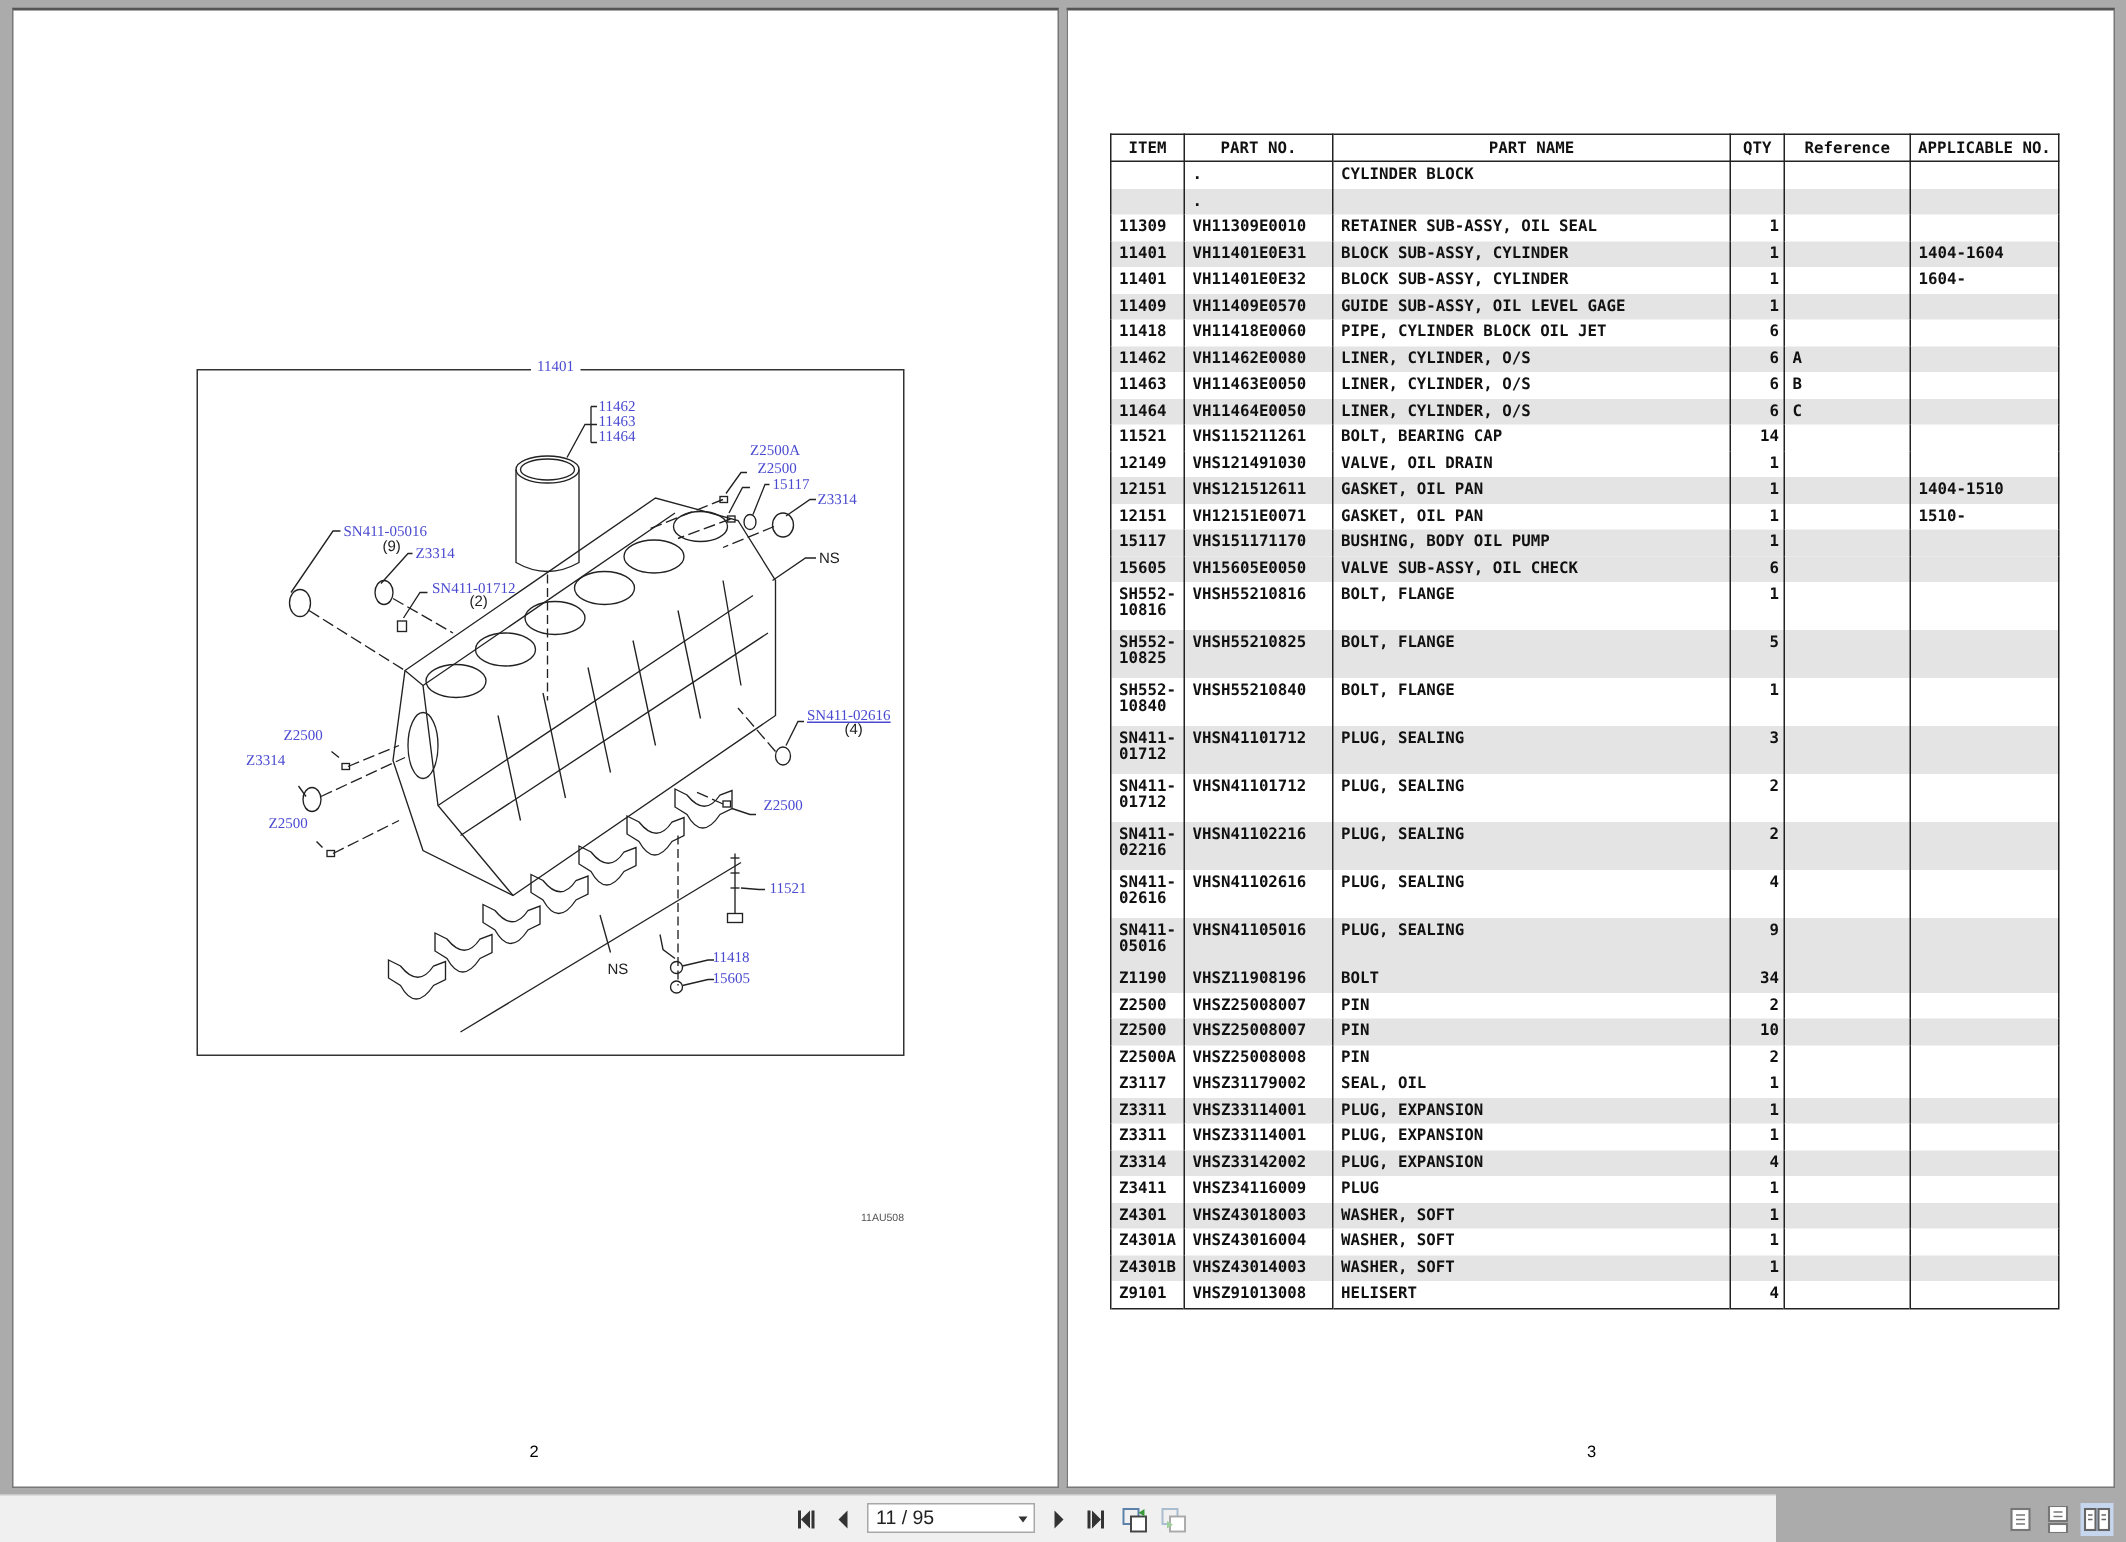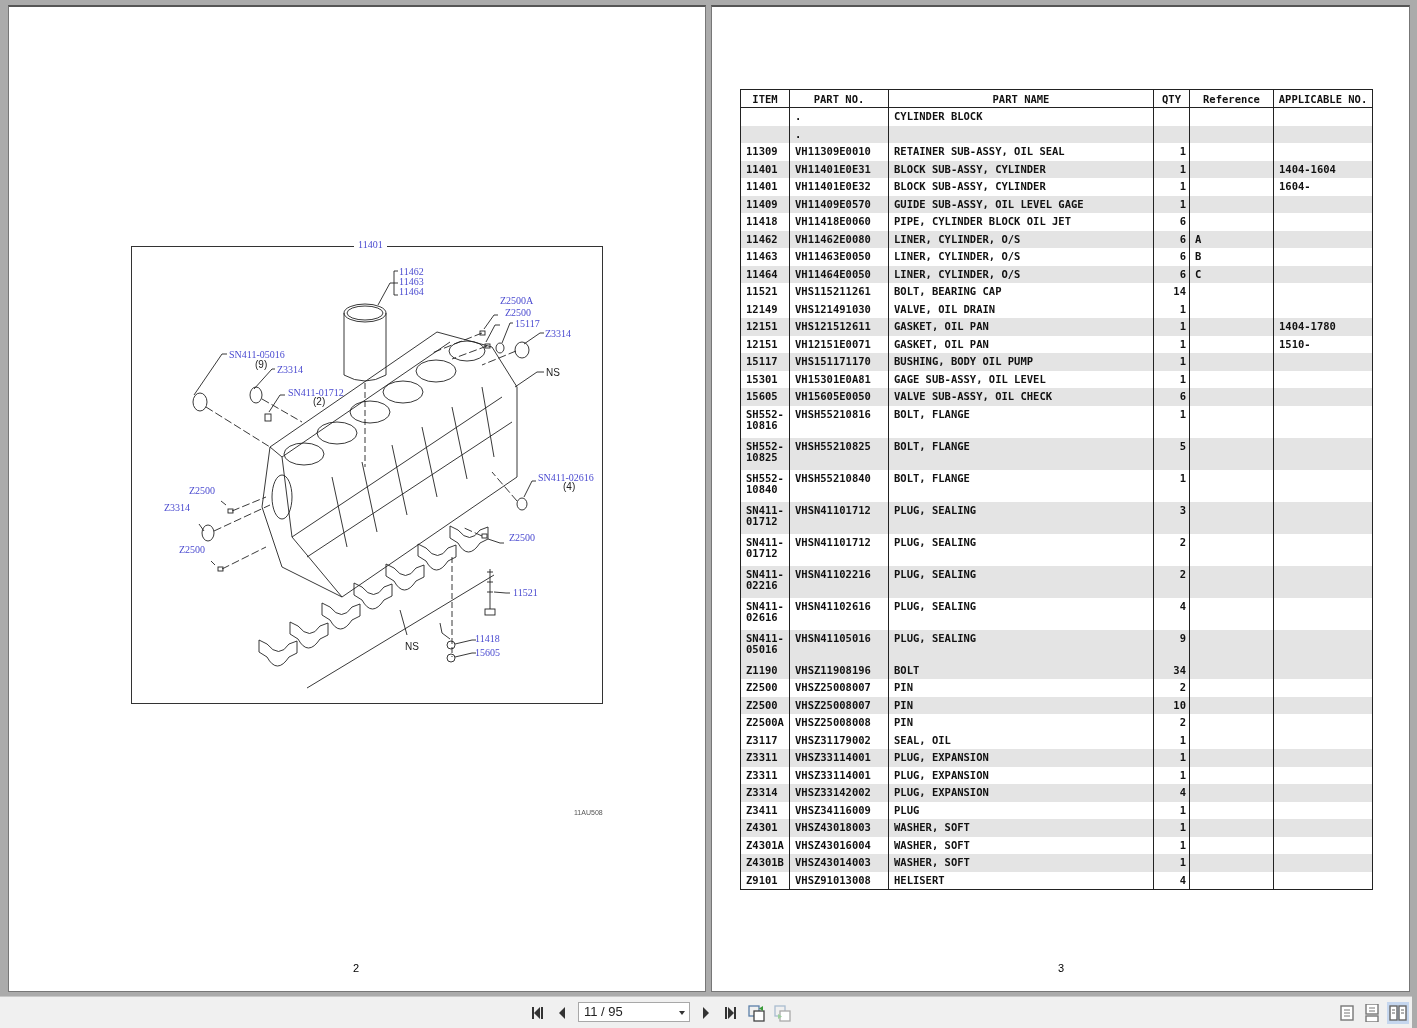--- a/index.html
+++ b/index.html
@@ -23,21 +23,21 @@
   
   .parts-table { position:absolute; left:28px; top:82px; border-collapse:collapse; font-family:"DejaVu Sans Mono", monospace; font-size:10.5px; font-weight:bold; color:#111; border:1.5px solid #222; }
   .parts-table th { border:1px solid #222; border-bottom:1.5px solid #222; height:17px; padding:0 3px; font-weight:bold; text-align:center; background:#fff; font-size:10.5px; }
   .parts-table td { border-left:1px solid #222; border-right:1px solid #222; padding:0 5px; height:17.5px; vertical-align:top; line-height:17px; }
   .parts-table tr.alt td { background:#e4e4e4; }
   .parts-table tr.tall td { height:29px; line-height:11px; padding-top:3px; }
   .parts-table td.qty { text-align:right; padding-right:3px; }
   .c-item { width:38px;margin-left:24px; } .c-part { width:88px; } .c-name { width:254px; } .c-qty { width:27px; } .c-ref { width:73px; } .c-app { width:88px; }
 
   
-  .toolbar { position:absolute; left:0; top:996px; width:1412px; height:32px; background:#f0f0f0; border-top:1px solid #c8c8c8; }
+  .toolbar { position:absolute; left:0; top:996px; width:1184px; height:32px; background:#f0f0f0; border-top:1px solid #c8c8c8; }
   .tb-btn { position:absolute; top:6px; width:20px; height:20px; display:flex; align-items:center; justify-content:center; cursor:pointer; }
   .page-select { position:absolute; left:578px; top:5px; width:112px; height:20px; border:1px solid #a8a8a8; background:#fff; box-sizing:border-box; font-size:13px; color:#222; padding-left:5px; line-height:18px; font-family:"Liberation Sans", sans-serif; }
   .page-select .caret { position:absolute; right:4px; top:8px; width:0; height:0; border-left:3px solid transparent; border-right:3px solid transparent; border-top:4px solid #333; }
   .view-btn { position:absolute; top:5px; width:22px; height:22px; display:flex; align-items:center; justify-content:center; }
   .view-btn.active { background:#c5d6ee; }
 </style>
 </head>
 <body>
 
 <div class="page" id="page-left">
@@ -146,21 +146,21 @@
     <span class="callout" style="left:413px; top:82px;">Z3314</span>
     <span class="callout" style="left:97px; top:103px;">SN411-05016</span>
     <span class="qty-note" style="left:123px; top:113px;">(9)</span>
     <span class="callout" style="left:145px; top:118px;">Z3314</span>
     <span class="callout" style="left:156px; top:141px;">SN411-01712</span>
     <span class="qty-note" style="left:181px; top:150px;">(2)</span>
     <span class="ns" style="left:414px; top:121px;">NS</span>
     <span class="callout" style="left:57px; top:239px;">Z2500</span>
     <span class="callout" style="left:32px; top:256px;">Z3314</span>
     <span class="callout" style="left:47px; top:298px;">Z2500</span>
-    <span class="callout" style="left:406px; top:226px;">SN411-02616</span>
+    <span class="callout" style="left:406px; top:226px;text-decoration:underline;">SN411-02616</span>
     <span class="qty-note" style="left:431px; top:235px;">(4)</span>
     <span class="callout" style="left:377px; top:286px;">Z2500</span>
     <span class="callout" style="left:381px; top:341px;">11521</span>
     <span class="callout" style="left:343px; top:387px;">11418</span>
     <span class="callout" style="left:343px; top:401px;">15605</span>
     <span class="ns" style="left:273px; top:395px;">NS</span>
   </div>
   <span class="fig-code">11AU508</span>
   <span class="page-num">2</span>
 </div>
@@ -273,42 +273,34 @@
           <td class="c-qty qty">1</td>
           <td class="c-ref"></td>
           <td class="c-app"></td>
         </tr>
         <tr class="alt">
           <td class="c-item" style="white-space: pre;">12151</td>
           <td class="c-part">VHS121512611</td>
           <td class="c-name">GASKET, OIL PAN</td>
           <td class="c-qty qty">1</td>
           <td class="c-ref"></td>
-          <td class="c-app">1404-1780</td>
+          <td class="c-app">1404-1510</td>
         </tr>
         <tr class="">
           <td class="c-item" style="white-space: pre;">12151</td>
           <td class="c-part">VH12151E0071</td>
           <td class="c-name">GASKET, OIL PAN</td>
           <td class="c-qty qty">1</td>
           <td class="c-ref"></td>
           <td class="c-app">1510-</td>
         </tr>
         <tr class="alt">
           <td class="c-item" style="white-space: pre;">15117</td>
           <td class="c-part">VHS151171170</td>
           <td class="c-name">BUSHING, BODY OIL PUMP</td>
-          <td class="c-qty qty">1</td>
-          <td class="c-ref"></td>
-          <td class="c-app"></td>
-        </tr>
-        <tr class="">
-          <td class="c-item" style="white-space: pre;">15301</td>
-          <td class="c-part">VH15301E0A81</td>
-          <td class="c-name">GAGE SUB-ASSY, OIL LEVEL</td>
           <td class="c-qty qty">1</td>
           <td class="c-ref"></td>
           <td class="c-app"></td>
         </tr>
         <tr class="alt">
           <td class="c-item" style="white-space: pre;">15605</td>
           <td class="c-part">VH15605E0050</td>
           <td class="c-name">VALVE SUB-ASSY, OIL CHECK</td>
           <td class="c-qty qty">6</td>
           <td class="c-ref"></td>

